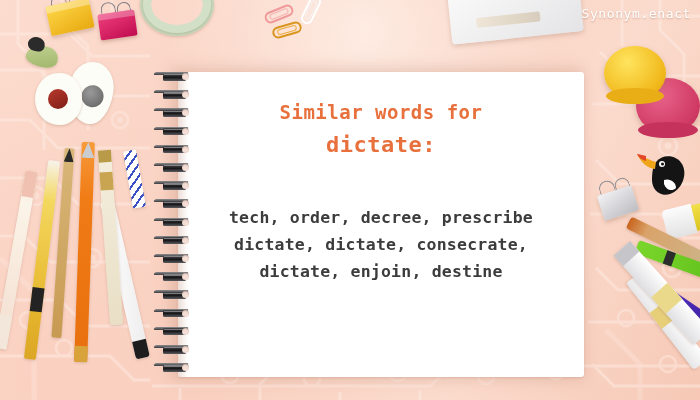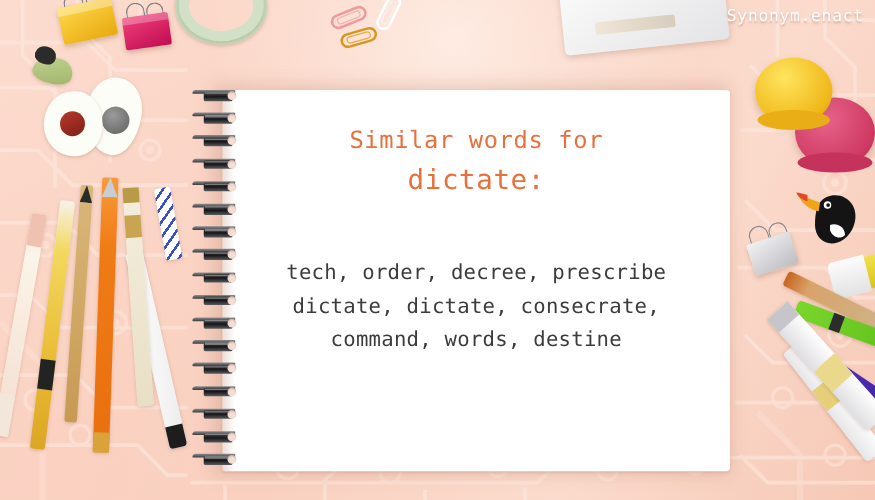--- a/index.html
+++ b/index.html
@@ -438,23 +438,23 @@
       <div class="punch" style="top: 278px;"></div>
       <div class="ring" style="top: 295.2px;">
         <span class="wire-top"></span>
         <span class="wire-body"></span>
         <span class="wire-hi"></span>
       </div>
       <div class="punch" style="top: 296.2px;"></div>
     </div>
 </div>
 
-<div class="content" style="z-index:30;">
+<div class="content" style="z-index:30;font-weight:bold;">
   <div class="title-line">Similar words for</div>
   <div class="word-query">dictate:</div>
   <div class="wordlist" id="wordlist">
       <div>tech, order, decree, prescribe</div>
       <div>dictate, dictate, consecrate,</div>
-      <div>command, words, destine</div>
+      <div>dictate, enjoin, destine</div>
     </div>
 </div>
 
 <div class="logo">Synonym.enact</div>
 
 </body></html>

